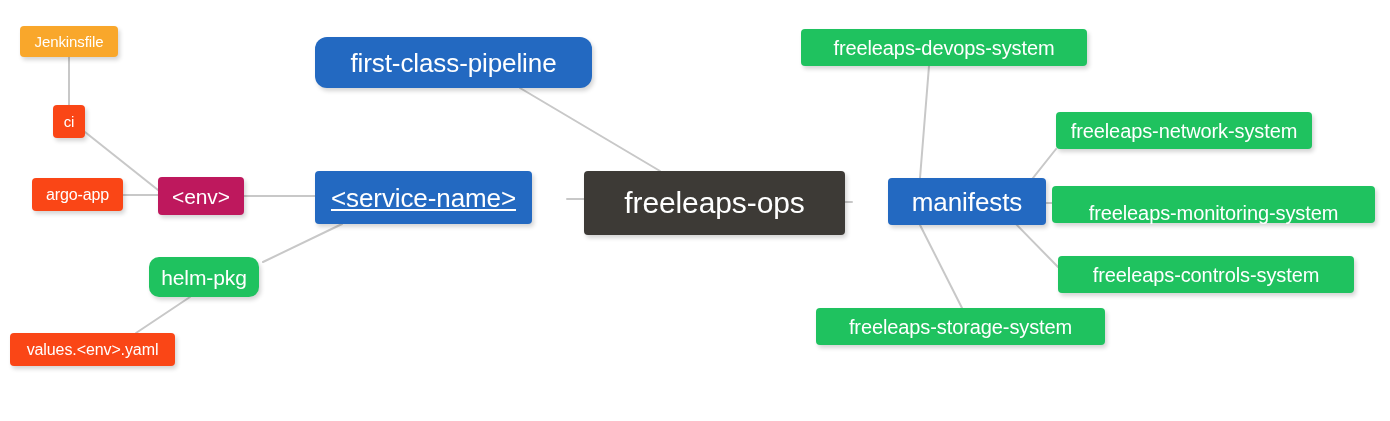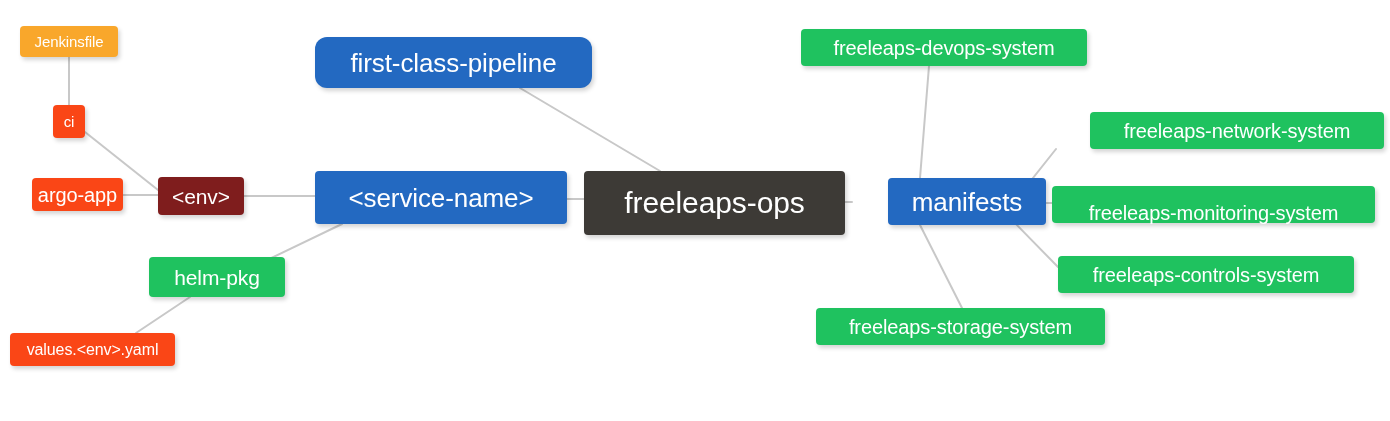--- a/index.html
+++ b/index.html
@@ -66,53 +66,53 @@
       <path d="M 1010,218 L 1058,267" fill="none" stroke="#c8c8c8" stroke-width="2" stroke-linecap="round"></path>
       <path d="M 920,225 L 962,308" fill="none" stroke="#c8c8c8" stroke-width="2" stroke-linecap="round"></path>
     </svg>
   <div id="node-layer">
       <div class="node" style="left: 584px; top: 171px; width: 261px; height: 64px; background: rgb(61, 58, 54); font-size: 30px; color: rgb(255, 255, 255);">
         <span class="node-label">freeleaps-ops</span>
       </div>
       <div class="node" style="left: 315px; top: 37px; width: 277px; height: 51px; background: rgb(35, 105, 193); font-size: 26px; color: rgb(255, 255, 255); border-radius: 12px;">
         <span class="node-label">first-class-pipeline</span>
       </div>
-      <div class="node" style="left: 315px; top: 171px; width: 252px; height: 53px; background: rgb(35, 105, 193); font-size: 26px; color: rgb(255, 255, 255);">
+      <div class="node" style="left: 315px; top: 171px; width: 217px; height: 53px; background: rgb(35, 105, 193); font-size: 26px; color: rgb(255, 255, 255); text-decoration: underline;">
         <span class="node-label">&lt;service-name&gt;</span>
       </div>
       <div class="node" style="left: 852px; top: 178px; width: 158px; height: 47px; background: rgb(35, 105, 193); font-size: 26px; color: rgb(255, 255, 255); margin-left: 36px;">
         <span class="node-label">manifests</span>
       </div>
-      <div class="node" style="left: 158px; top: 177px; width: 86px; height: 38px; background: #7f1d1d; font-size: 21px; color: rgb(255, 255, 255);">
+      <div class="node" style="left: 158px; top: 177px; width: 86px; height: 38px; background: #be185d; font-size: 21px; color: rgb(255, 255, 255);">
         <span class="node-label">&lt;env&gt;</span>
       </div>
-      <div class="node" style="left: 149px; top: 257px; width: 136px; height: 40px; background: rgb(31, 194, 95); font-size: 21px; color: rgb(255, 255, 255);">
+      <div class="node" style="left: 149px; top: 257px; width: 110px; height: 40px; background: rgb(31, 194, 95); font-size: 21px; color: rgb(255, 255, 255); border-radius: 10px;">
         <span class="node-label">helm-pkg</span>
       </div>
       <div class="node" style="left: 801px; top: 29px; width: 286px; height: 37px; background: rgb(31, 194, 95); font-size: 20px; color: rgb(255, 255, 255);">
         <span class="node-label">freeleaps-devops-system</span>
       </div>
-      <div class="node" style="left: 1056px; top: 112px; width: 294px; height: 37px; background: rgb(31, 194, 95); font-size: 20px; color: rgb(255, 255, 255); margin-left: 34px;">
+      <div class="node" style="left: 1056px; top: 112px; width: 256px; height: 37px; background: rgb(31, 194, 95); font-size: 20px; color: rgb(255, 255, 255);">
         <span class="node-label">freeleaps-network-system</span>
       </div>
       <div class="node" style="left: 1052px; top: 186px; width: 323px; height: 37px; background: rgb(31, 194, 95); font-size: 20px; color: rgb(255, 255, 255); align-items: flex-end;">
         <span class="node-label">freeleaps-monitoring-system</span>
       </div>
       <div class="node" style="left: 1058px; top: 256px; width: 296px; height: 37px; background: rgb(31, 194, 95); font-size: 20px; color: rgb(255, 255, 255);">
         <span class="node-label">freeleaps-controls-system</span>
       </div>
       <div class="node" style="left: 816px; top: 308px; width: 289px; height: 37px; background: rgb(31, 194, 95); font-size: 20px; color: rgb(255, 255, 255);">
         <span class="node-label">freeleaps-storage-system</span>
       </div>
       <div class="node" style="left: 20px; top: 26px; width: 98px; height: 31px; background: rgb(249, 167, 43); font-size: 15px; color: rgb(255, 255, 255);">
         <span class="node-label">Jenkinsfile</span>
       </div>
       <div class="node" style="left: 53px; top: 105px; width: 32px; height: 33px; background: rgb(250, 70, 22); font-size: 15px; color: rgb(255, 255, 255);">
         <span class="node-label">ci</span>
       </div>
-      <div class="node" style="left: 32px; top: 178px; width: 91px; height: 33px; background: rgb(250, 70, 22); font-size: 20px; color: rgb(255, 255, 255);">
+      <div class="node" style="left: 32px; top: 178px; width: 91px; height: 33px; background: rgb(250, 70, 22); font-size: 16px; color: rgb(255, 255, 255);">
         <span class="node-label">argo-app</span>
       </div>
       <div class="node" style="left: 10px; top: 333px; width: 165px; height: 33px; background: rgb(250, 70, 22); font-size: 16px; color: rgb(255, 255, 255);">
         <span class="node-label">values.&lt;env&gt;.yaml</span>
       </div>
     </div>
 </div>
 
 </body></html>

